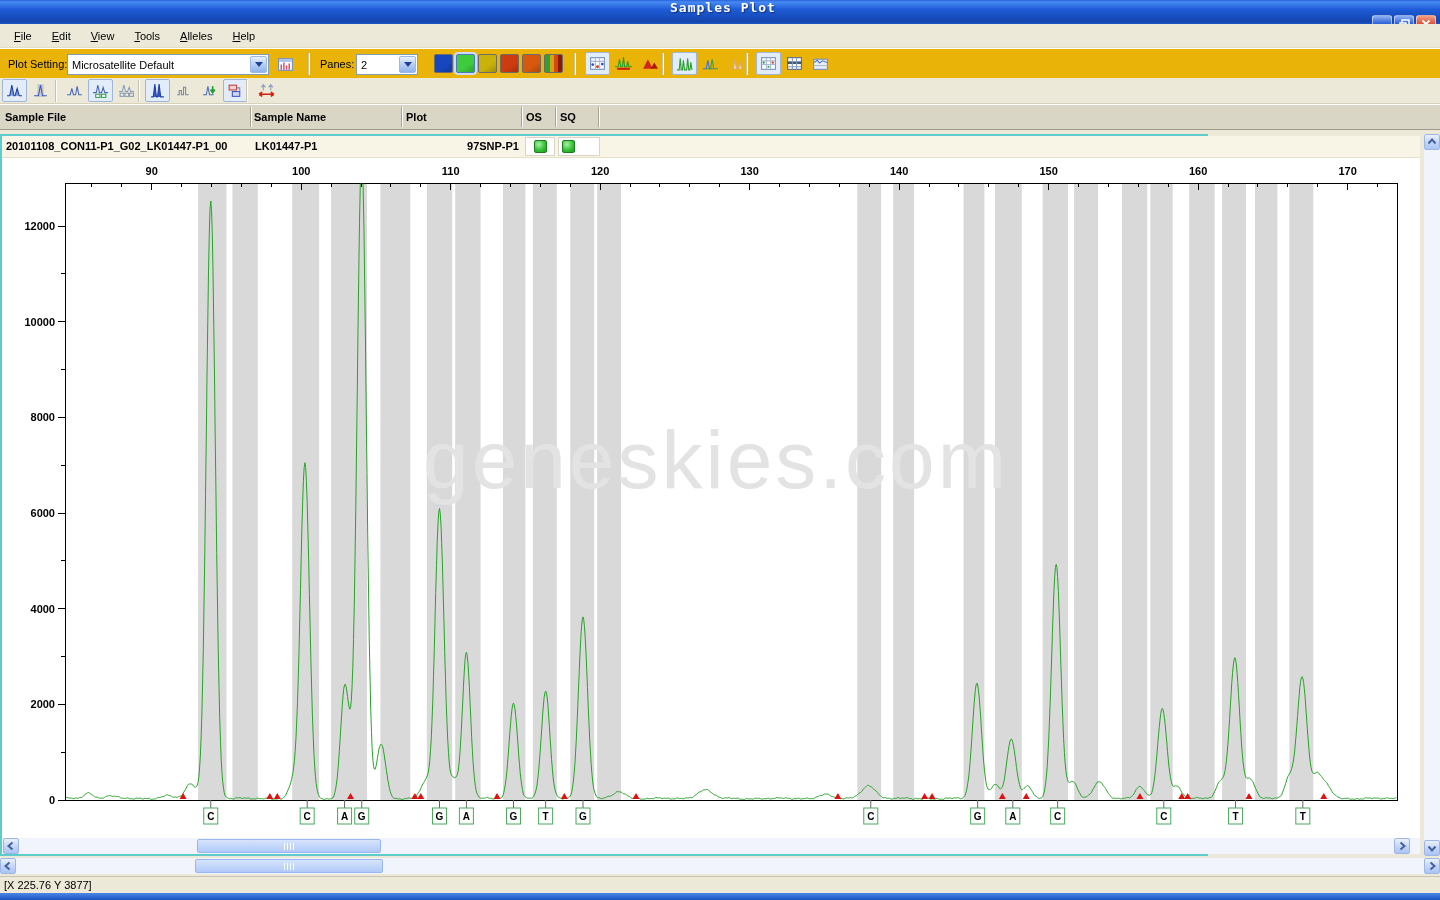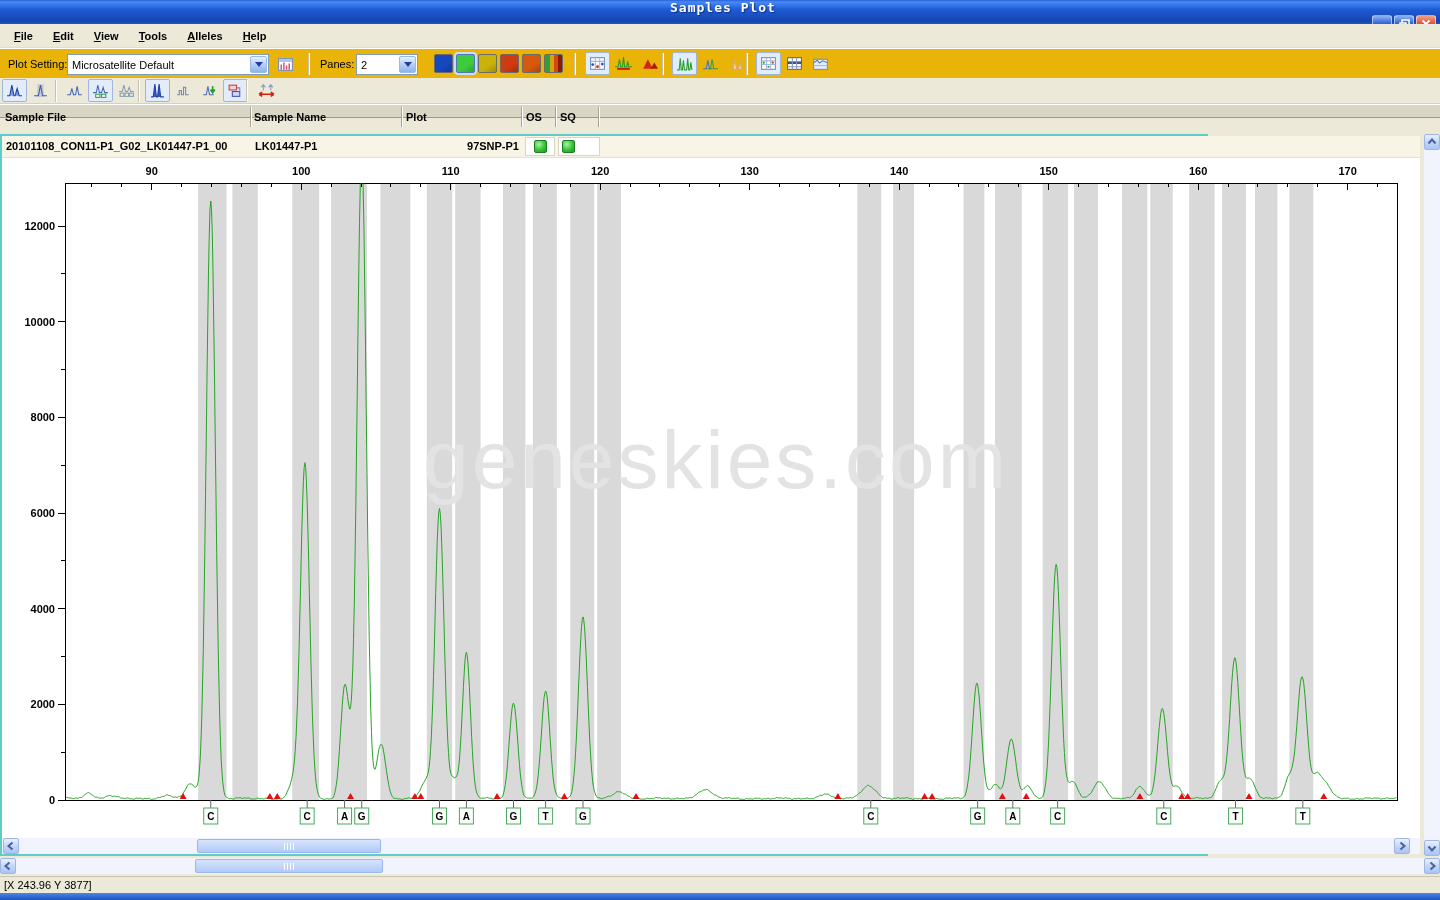--- a/index.html
+++ b/index.html
@@ -21,21 +21,21 @@
     margin-left:6px; letter-spacing:1px; text-shadow:1px 1px 1px #00114488;
   }
   .winbtn { width:20px; height:18px; border-radius:3px; border:1px solid #ffffff88;
     display:flex; align-items:center; justify-content:center; margin-left:2px; }
   .winbtn.blue { background:linear-gradient(180deg,#8FB2F4,#3366D8 45%,#1E4FC0); }
   .winbtn.red  { background:linear-gradient(180deg,#F2A083,#E0553A 45%,#C23A18); }
   #winbtns { margin-left:auto; margin-right:4px; display:flex; }
 
   
   #menubar { left:0; top:24px; width:1440px; height:24px; background:#ECE9D8;
-    display:flex; align-items:center; padding-left:4px; border-bottom:1px solid #E2DFC8;font-weight:bold; }
+    display:flex; align-items:center; padding-left:4px; border-bottom:1px solid #E2DFC8; }
   .menuitem { padding:3px 10px; cursor:default; }
 
   
   #toolbar1 { left:0; top:48px; width:1440px; height:30px; background:#eab308;
     border-top:1px solid #fff; }
   #toolbar2 { left:0; top:78px; width:1440px; height:26px; background:#ECE9D8;
     border-bottom:1px solid #D6D2BC; }
   .tlabel { position:absolute; top:9px; }
   #plot-setting-label { left:8px; }
   #panes-label { left:320px; }
@@ -56,21 +56,21 @@
   .ibtn.sel { border-color:#9FB6DC; background:#E3ECF9; }
   .icongrp { position:absolute; top:3px; display:flex; gap:1px; }
   #grpA{left:585px;} #grpB{left:672px;} #grpC{left:756px;}
   #grp1{left:2px;top:1px;} #grp2{left:62px;top:1px;} #grp3{left:145px;top:1px;} #grp4{left:254px;top:1px;}
   #dyes { position:absolute; left:434px; top:5px; display:flex; gap:3px; }
   .dye { width:19px; height:19px; border:1px solid #6B6B6B; border-radius:2px; }
   .dye.sel { box-shadow:0 0 0 2px #CBDCF3; border-color:#4E79B8; }
   #editor-btn { position:absolute; left:273px; top:4px; }
 
   
-  #tableheader { left:0; top:104px; width:1440px; height:14px; background:#DAD6C6;
+  #tableheader { left:0; top:104px; width:1440px; height:26px; background:#DAD6C6;
     border-top:1px solid #fff; border-bottom:1px solid #9D9A8B; }
   .hcell { position:absolute; top:6px; font-weight:bold; }
   .hsep { position:absolute; top:2px; width:2px; height:20px;
     border-left:1px solid #A7A494; border-right:1px solid #FFF; }
   #gapstrip { left:0; top:130px; width:1440px; height:4px; background:#ECE9D8; }
 
   
   #pane { left:0; top:134px; width:1208px; height:722px; border:2px solid #5FCBCB; background:#fff; }
   #samplerow { position:absolute; left:0; top:0; width:1418px; height:22px; background:#F8F5E6;
     border-bottom:1px solid #E4E0CC; }
@@ -571,15 +571,15 @@
       </span>
   </div>
   <div class="sbbtn" style="right:0;top:0">
     <svg width="10" height="10">
         <path d="M3.5 1.5 L7.5 5 L3.5 8.5" stroke="#44639F" stroke-width="2" fill="none"></path>
       </svg>
   </div>
 </div>
 
 <div id="statusbar" class="abs">
-  <span>[X 243.96  Y 3877]</span>
+  <span>[X 225.76  Y 3877]</span>
 </div>
 <div id="bottomstrip" class="abs"></div>
 
 </body></html>

